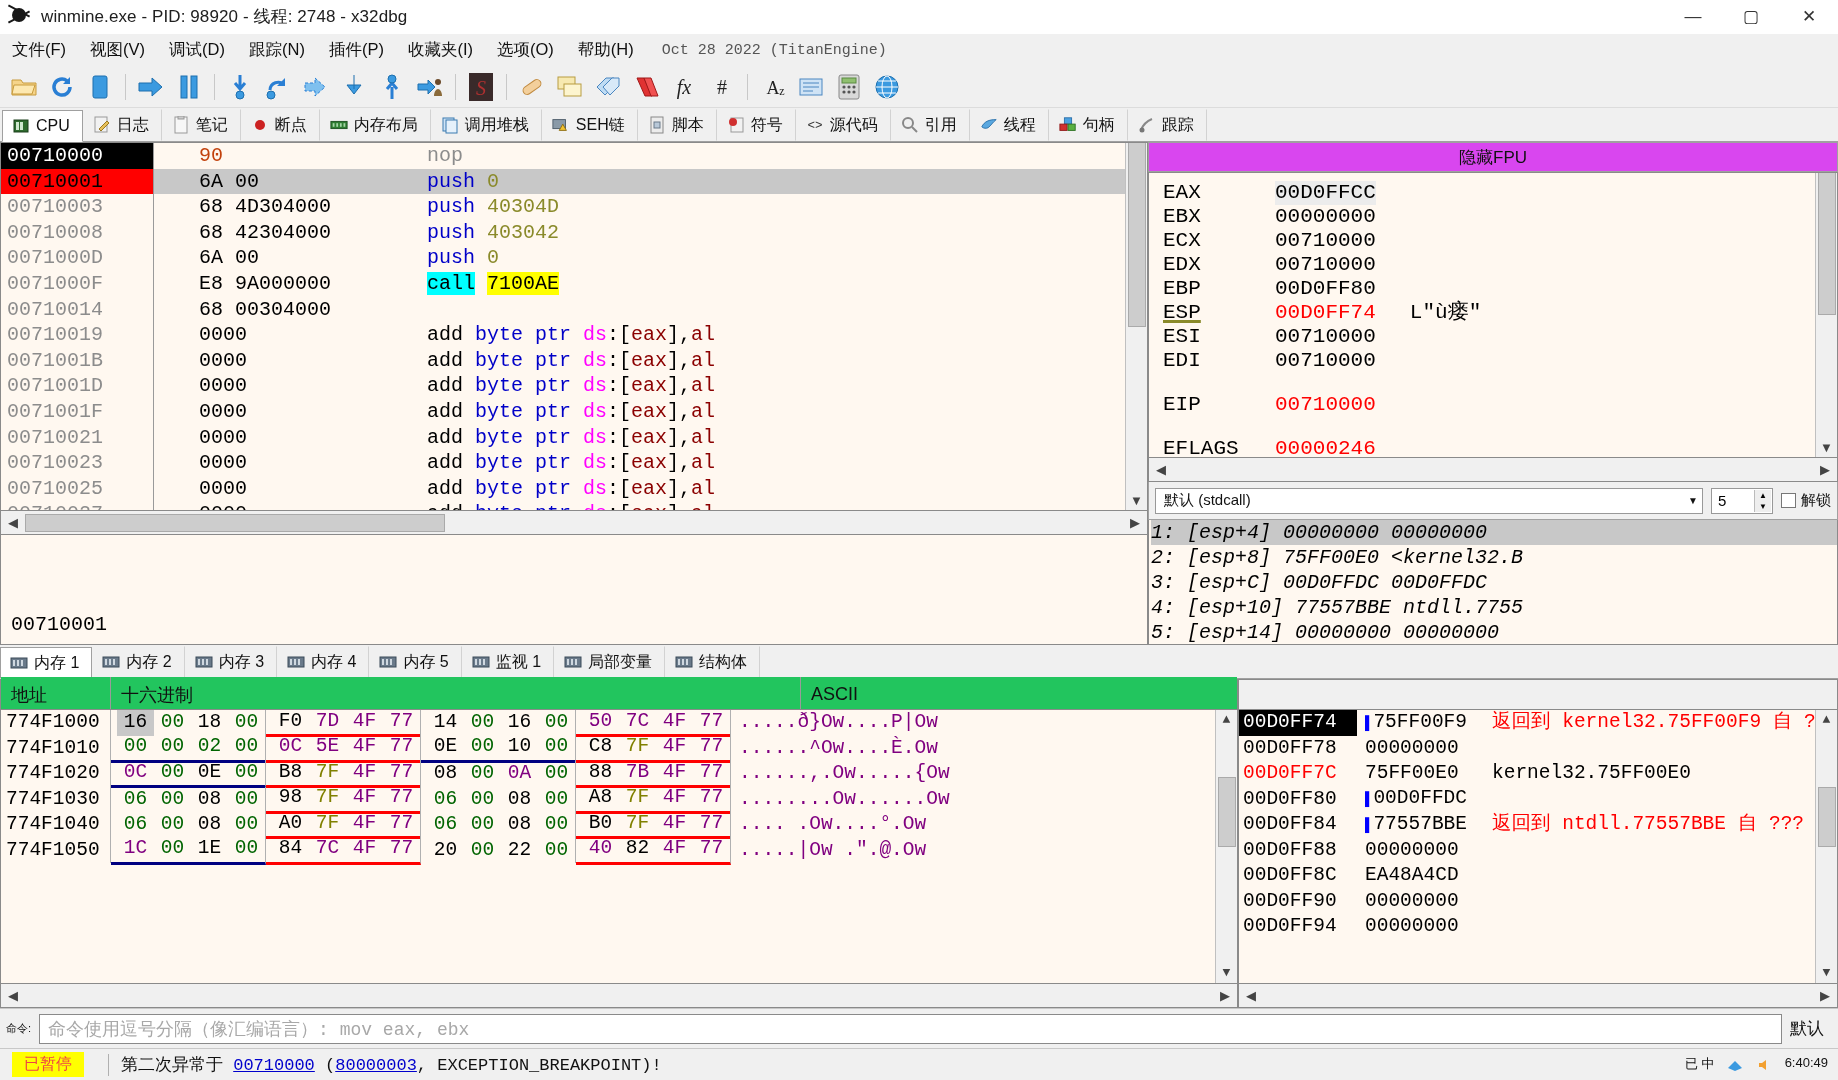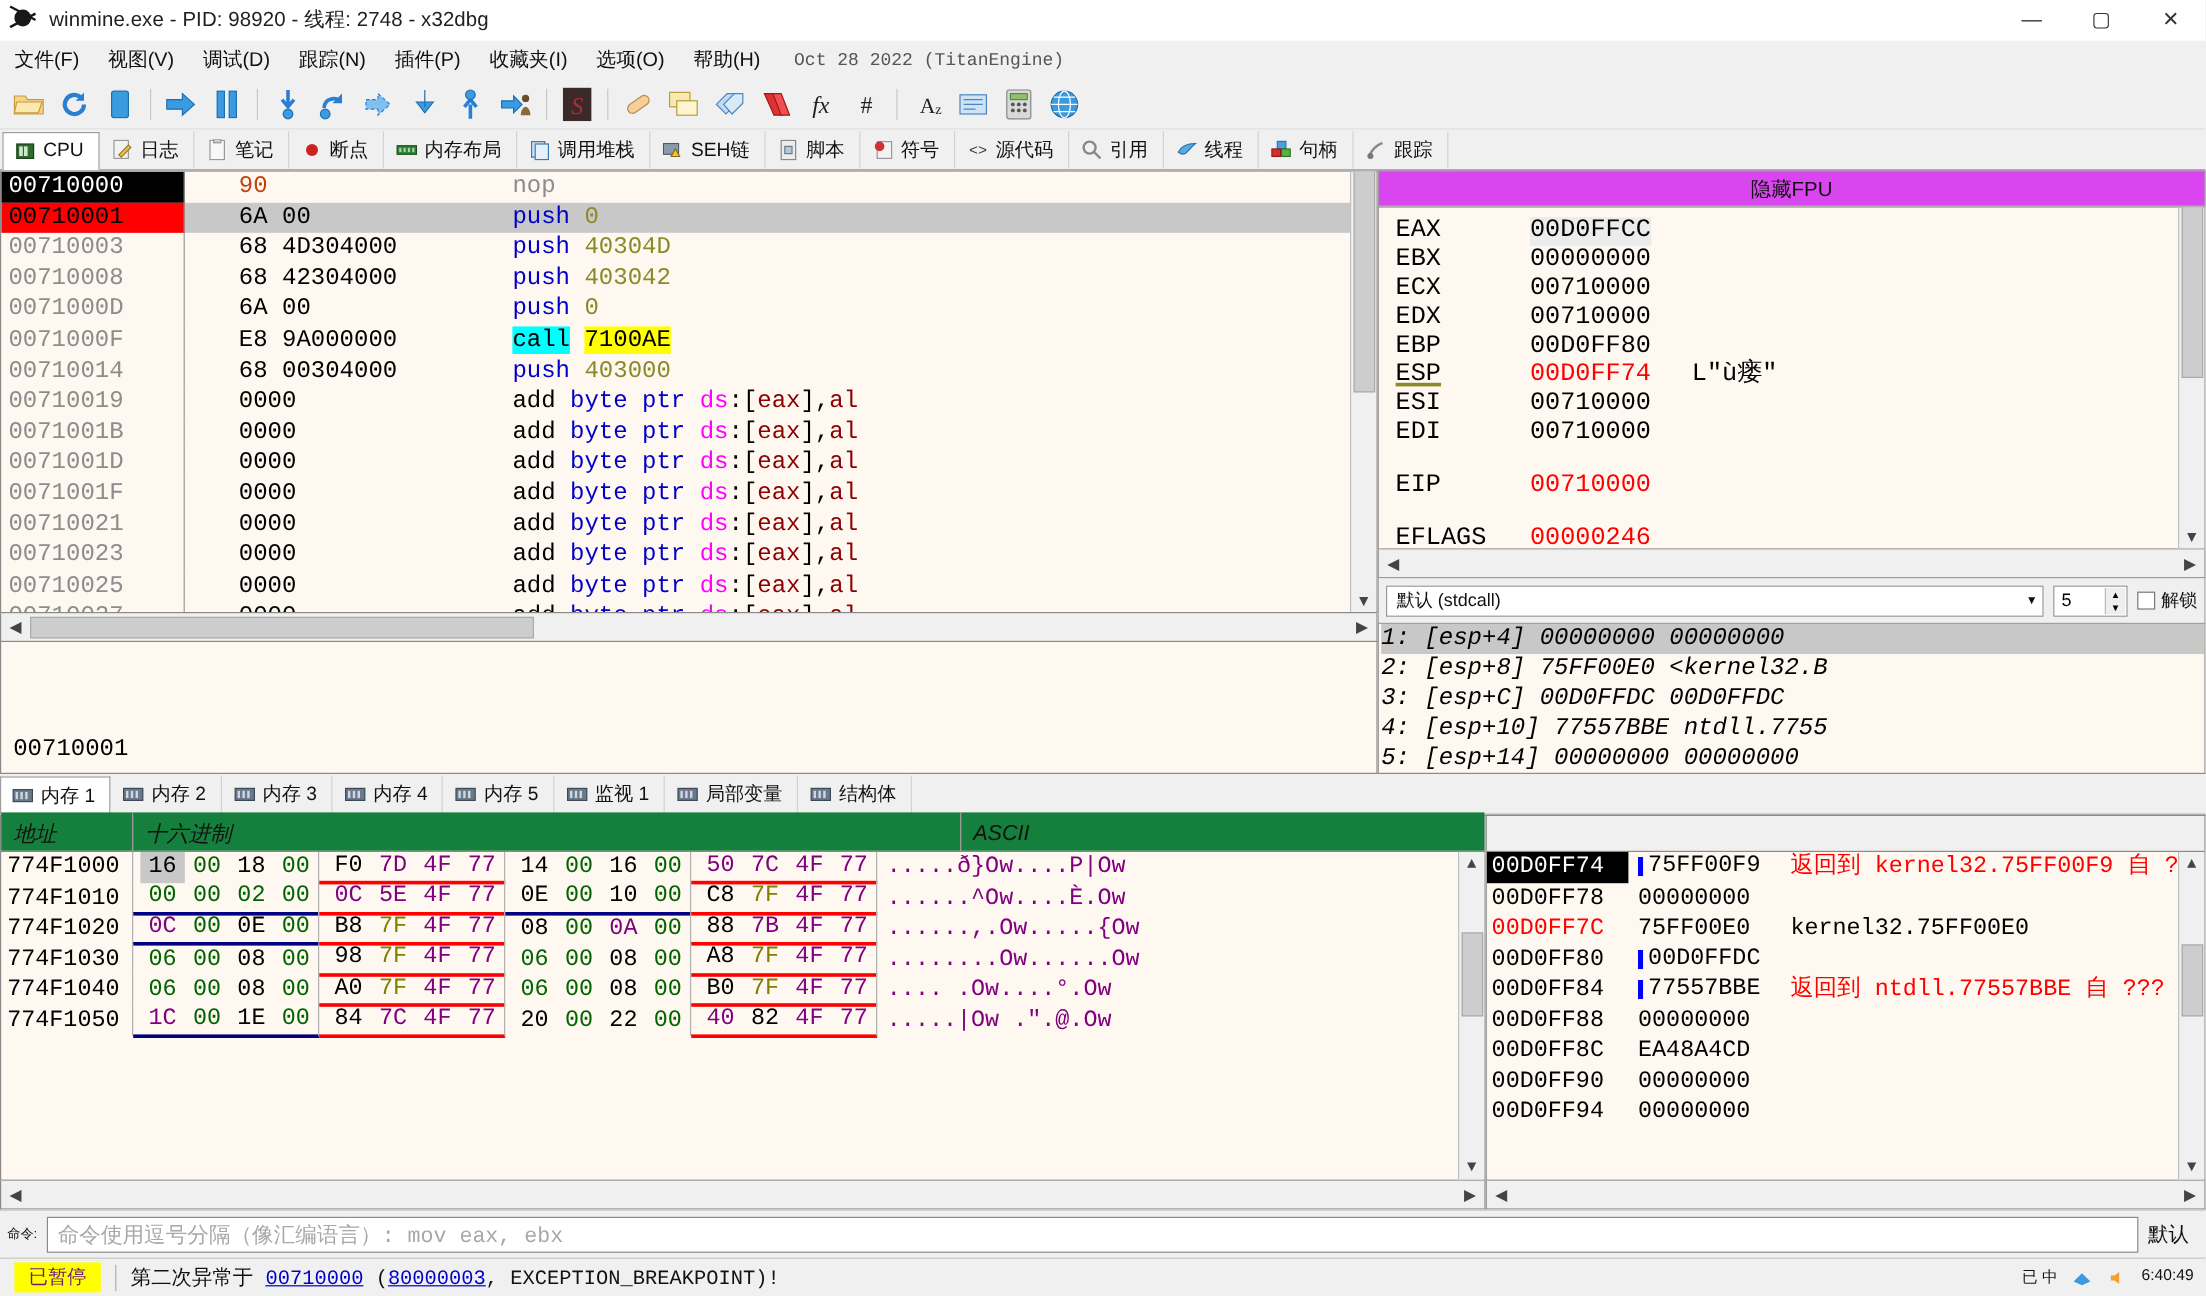--- a/index.html
+++ b/index.html
@@ -276,22 +276,21 @@
   }
   .dumphdr {
     height: 30px; flex: 0 0 30px;
     background: #f0f0f0; border: 1px solid #8a8a8a; border-bottom: none;
     display: flex; align-items: center;
     font-size: 18px; color: #111;
   }
   .dumphdr .h {
     height: 36px; display: flex; align-items: center;
     padding-left: 10px; border-right: 1px solid #9a9a9a;
-    background: #15803d;
-    font-style: italic;
+    background: #22c55e;
   }
   .dumpgrid {
     flex: 1 1 auto;
     background: #fff8f0;
     border: 1px solid #8a8a8a;
     font-family: "Liberation Mono", monospace;
     font-size: 19.5px; line-height: 25.5px;
     overflow: hidden; display: flex; min-height: 0;
   }
   .dgrows { flex: 1 1 auto; overflow: hidden; }
@@ -351,22 +350,22 @@
 
   
   .statusbar {
     height: 32px; flex: 0 0 32px;
     background: #f0f0f0;
     display: flex; align-items: center;
     border-top: 1px solid #c8c8c8;
     font-size: 16px; color: #111;
   }
   .st-pill {
-    background: #ffff00; color: #701a75;
-    padding: 2px 12px; margin-left: 12px; margin-right: 12px;
+    background: #ffff00; color: #ef4444;
+    padding: 2px 12px; margin-left: 12px; margin-right: 24px;
     font-size: 16px;
     font-family: "Liberation Sans", sans-serif;
   }
   .st-sep { width: 1px; height: 22px; background: #b0b0b0; margin-right: 12px; }
   .st-msg { font-family: "Liberation Mono", monospace; font-size: 17px; }
   .st-msg a { color: #0000cc; text-decoration: underline; }
   .st-right {
     margin-left: auto; display: flex; align-items: flex-start; gap: 10px;
     padding-right: 10px; font-size: 13px;
   }
@@ -713,21 +712,20 @@
               <div class="drow">
                 <div class="c-addr">0071000F</div>
                 <div class="c-bytes">E8 9A000000</div>
                 <div class="c-div"></div>
                 <div class="c-text"><span class="mn-call">call</span><span class="punc"> </span><span class="op-call">7100AE</span></div>
               </div>
               <div class="drow">
                 <div class="c-addr">00710014</div>
                 <div class="c-bytes">68 00304000</div>
                 <div class="c-div"></div>
-                <div class="c-text"><span class="mn">push </span><span class="op-num">403000</span></div>
               </div>
               <div class="drow">
                 <div class="c-addr">00710019</div>
                 <div class="c-bytes">0000</div>
                 <div class="c-div"></div>
                 <div class="c-text"><span class="punc">add </span><span class="mn">byte ptr </span><span class="seg">ds</span><span class="punc">:[</span><span class="reg">eax</span><span class="punc">],</span><span class="reg">al</span></div>
               </div>
               <div class="drow">
                 <div class="c-addr">0071001B</div>
                 <div class="c-bytes">0000</div>

